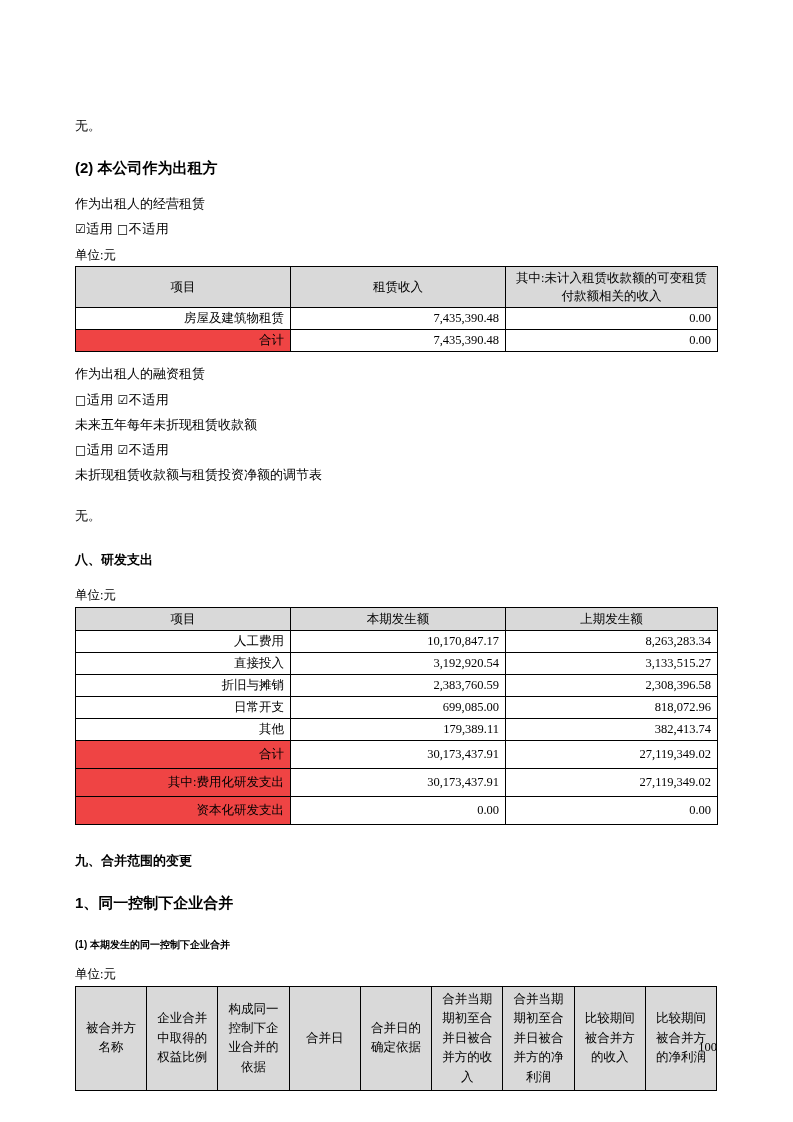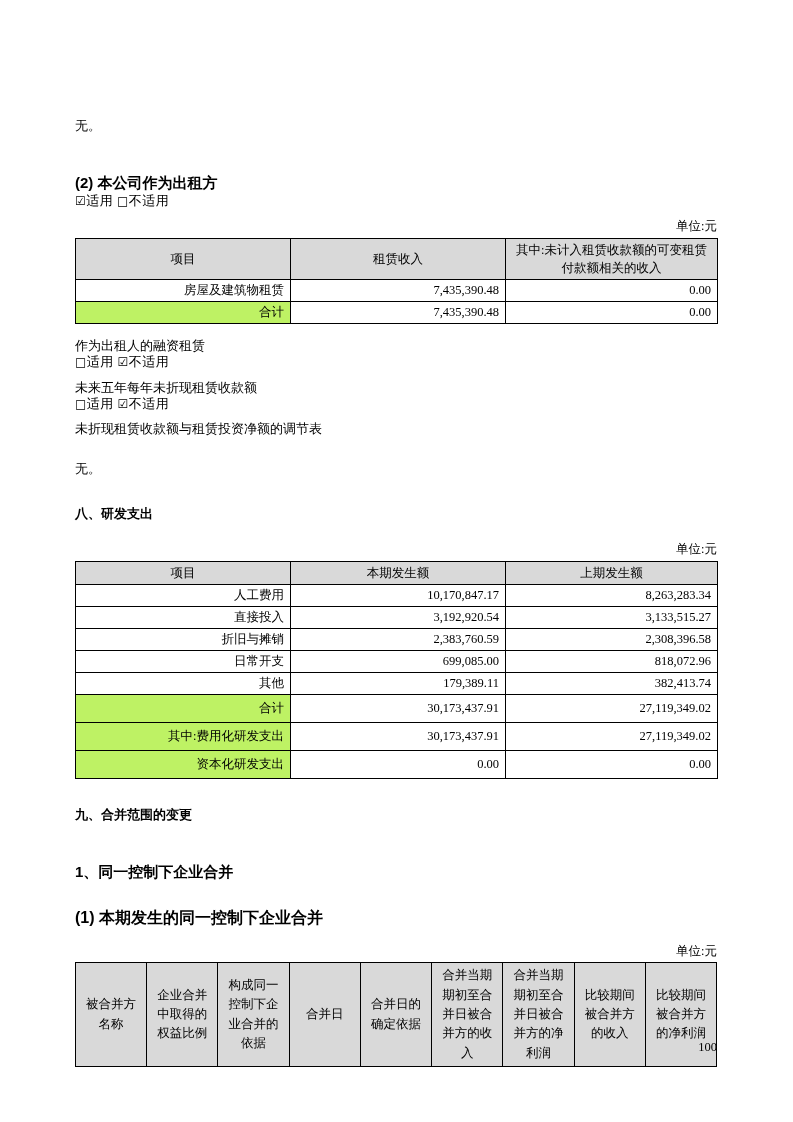--- a/index.html
+++ b/index.html
@@ -13,60 +13,60 @@
     font-size: 13px;
     position: relative;
     overflow: hidden;
   }
   .content {
     padding: 88px 76px 0 75px;
   }
   p { margin: 0; line-height: 1.25; }
   .para { margin-top: 9px; }
   .none-line { margin-top: 30px; }
-  .check-line { letter-spacing: 0.5px; }
+  .check-line { margin-top: 9px; letter-spacing: 0.5px; }
   .check-box { font-family: "DejaVu Sans", sans-serif; font-size: 12px; }
   .h-major {
     font-family: "Liberation Sans", "DejaVu Sans", sans-serif;
     font-weight: bold;
     font-size: 13px;
     margin-top: 28px;
   }
   .h-sub1 {
     font-family: "Liberation Sans", "DejaVu Sans", sans-serif;
     font-weight: bold;
     font-size: 15px;
-    margin-top: 40px;
+    margin-top: 25px;
   }
   .h-sub2 {
     font-family: "Liberation Sans", "DejaVu Sans", sans-serif;
     font-weight: bold;
-    font-size: 16px;
+    font-size: 10px;
     margin-top: 26px;
   }
   .unit-line {
-    text-align: right;
+    text-align: left;
     margin-top: 10px;
     margin-bottom: 3px;
     font-size: 12.5px;
   }
   table {
     border-collapse: collapse;
     width: 100%;
     font-size: 12.5px;
     table-layout: fixed;
   }
   td, th {
     border: 1px solid #000;
     padding: 2px 6px;
     font-weight: normal;
     vertical-align: middle;
     overflow: hidden;
   }
-  .shaded { background: #bef264; }
+  .shaded { background: #ef4444; }
   th { background: #d9d9d9; text-align: center; line-height: 1.45; }
   .num { text-align: right; font-variant-numeric: tabular-nums; }
   .label-cell { text-align: right; }
   .tall td { padding-top: 5px; padding-bottom: 5px; }
   .indent-cell { padding-left: 62px; }
   .merge-table th {
     height: 100px;
     padding: 3px 5px;
     line-height: 1.55;
   }
@@ -80,20 +80,21 @@
 </head>
 <body>
 
 <div class="content">
 
 
   <p class="none-line">无。</p>
 
   <p class="h-sub1">(2) 本公司作为出租方</p>
 
+  <p class="para" style="margin-top:18px;">作为出租人的经营租赁</p>
 
   <p class="check-line"><span class="check-box">☑</span><span>适用</span> <span class="check-box">□</span><span>不适用</span></p>
 
   <p class="unit-line">单位:元</p>
 
   <table>
     <colgroup>
         <col style="width:215px">
         <col style="width:215px">
         <col style="width:212px">

